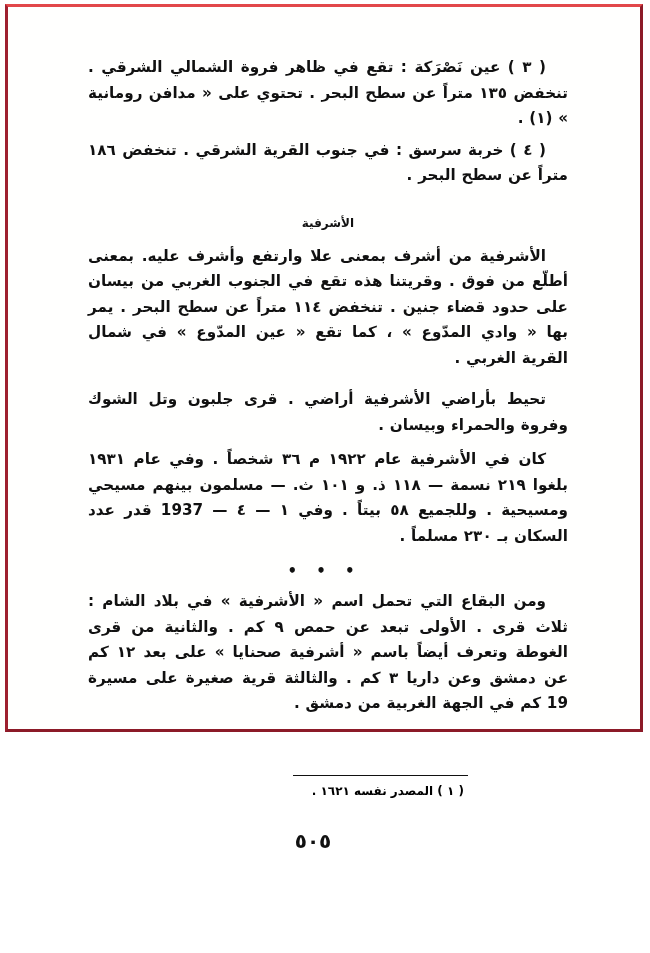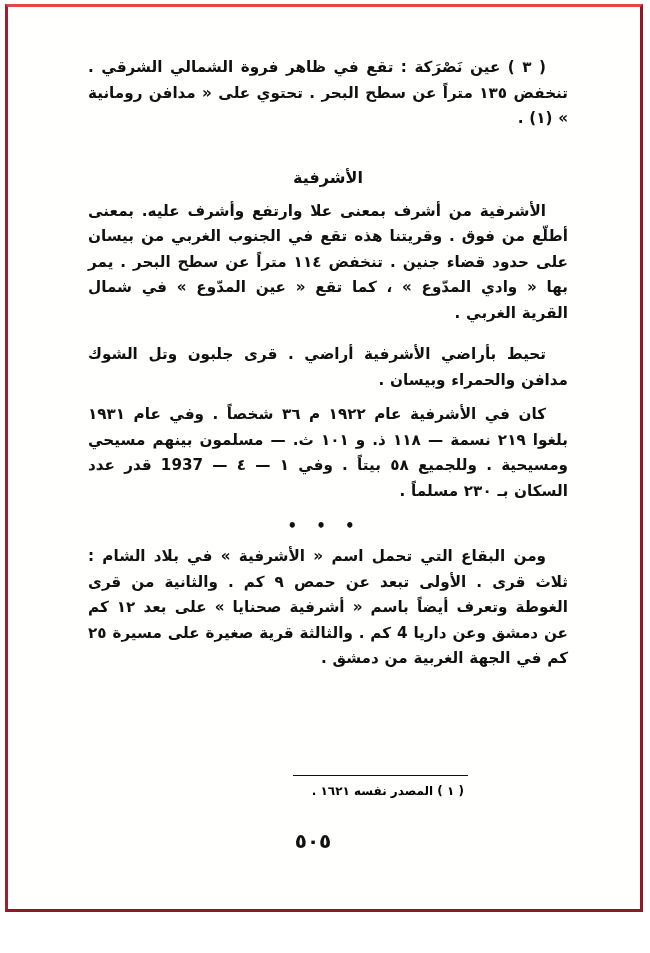--- a/index.html
+++ b/index.html
@@ -14,21 +14,21 @@
     overflow: hidden;
     font-family: "DejaVu Sans", "Liberation Sans", sans-serif;
   }
 
   
   #page-frame {
     position: absolute;
     left: 5px;
     top: 4px;
     width: 638px;
-    height: 908px;
+    height: 728px;
     box-sizing: border-box;
     border-top: 3px solid #e2474a;
     border-right: 3px solid #8c1a28;
     border-bottom: 3px solid #8c1a28;
     border-left: 3px solid #9e2030;
     background: #fffffe;
   }
 
   
   #page-body {
@@ -60,23 +60,23 @@
   .entry {
     margin: 0 0 6px 0;
   }
 
   .gap-sm { height: 7px; }
   .gap-md { height: 13px; }
 
   
   .section-heading {
     text-align: center;
-    font-size: 16px;
+    font-size: 12px;
     font-weight: 700;
-    margin: 16px 0 10px 0;
+    margin: 4px 0 10px 0;
     line-height: 22px;
     text-indent: 0;
   }
 
   
   .dots-sep {
     text-align: center;
     font-size: 15px;
     letter-spacing: 7px;
     margin: 14px 0 10px 0;
@@ -126,41 +126,44 @@
 </head>
 <body>
 
 <div id="page-frame">
   <div id="page-body">
 
     <div class="entry">
       <p class="para">( ٣ ) عين نَصْرَكة : تقع في ظاهر فروة الشمالي الشرقي . تنخفض ١٣٥ متراً عن سطح البحر . تحتوي على « مدافن رومانية » (١) .</p>
     </div>
 
+    <div class="entry">
+      <p class="para">( ٤ ) خربة سرسق : في جنوب القرية الشرقي . تنخفض ١٨٦ متراً عن سطح البحر .</p>
+    </div>
 
     <div class="gap-md"></div>
 
     <h2 class="section-heading">الأشرفية</h2>
 
     <p class="para">الأشرفية من أشرف بمعنى علا وارتفع وأشرف عليه. بمعنى أطلّع من فوق . وقريتنا هذه تقع في الجنوب الغربي من بيسان على حدود قضاء جنين . تنخفض ١١٤ متراً عن سطح البحر . يمر بها « وادي المدّوع » ، كما تقع « عين المدّوع » في شمال القرية الغربي .</p>
 
     <div class="gap-sm"></div>
 
 
     <div class="gap-sm"></div>
 
-    <p class="para">تحيط بأراضي الأشرفية أراضي . قرى جلبون وتل الشوك مدافن والحمراء وبيسان .</p>
+    <p class="para">تحيط بأراضي الأشرفية أراضي . قرى جلبون وتل الشوك وفروة والحمراء وبيسان .</p>
 
     <div class="gap-sm"></div>
 
     <p class="para">كان في الأشرفية عام ١٩٢٢ م ٣٦ شخصاً . وفي عام ١٩٣١ بلغوا ٢١٩ نسمة — ١١٨ ذ. و ١٠١ ث. — مسلمون بينهم مسيحي ومسيحية . وللجميع ٥٨ بيتاً . وفي ١ — ٤ — 1937 قدر عدد السكان بـ ٢٣٠ مسلماً .</p>
 
     <div class="dots-sep">• • •</div>
 
-    <p class="para">ومن البقاع التي تحمل اسم « الأشرفية » في بلاد الشام : ثلاث قرى . الأولى تبعد عن حمص ٩ كم . والثانية من قرى الغوطة وتعرف أيضاً باسم « أشرفية صحنايا » على بعد ١٢ كم عن دمشق وعن داريا 4 كم . والثالثة قرية صغيرة على مسيرة ٢٥ كم في الجهة الغربية من دمشق .</p>
+    <p class="para">ومن البقاع التي تحمل اسم « الأشرفية » في بلاد الشام : ثلاث قرى . الأولى تبعد عن حمص ٩ كم . والثانية من قرى الغوطة وتعرف أيضاً باسم « أشرفية صحنايا » على بعد ١٢ كم عن دمشق وعن داريا ٣ كم . والثالثة قرية صغيرة على مسيرة 19 كم في الجهة الغربية من دمشق .</p>
 
   </div>
 
   <div id="footnote-block">
     <div id="footnote-rule"></div>
     <div class="footnote-text">( ١ ) المصدر نفسه ١٦٢١ .</div>
   </div>
 
   <div id="page-number">٥٠٥</div>
 </div>

